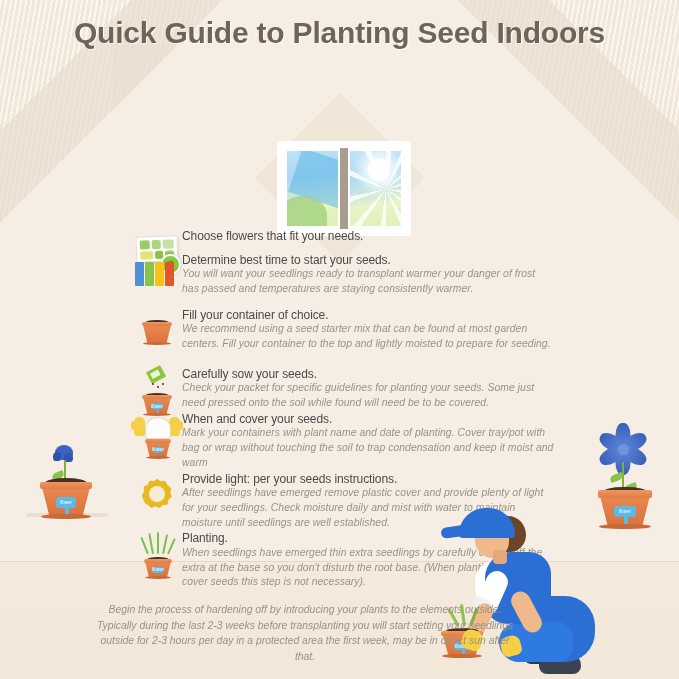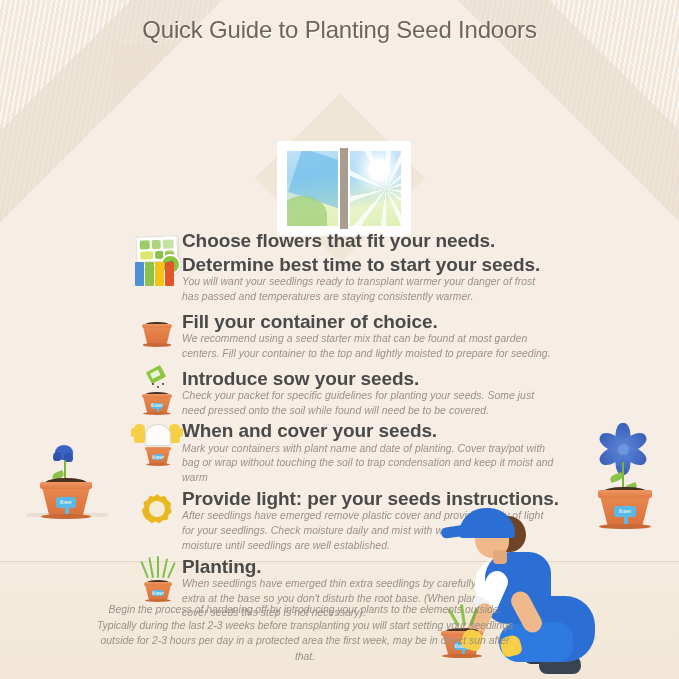--- a/index.html
+++ b/index.html
@@ -90,32 +90,32 @@
   }
   .win-mullion{
     position:absolute;left:60px;top:6px;width:12px;height:81px;
     background:#a89d8e;border-left:2px solid #fff;border-right:2px solid #fff;
     box-sizing:border-box;
   }
 
   
   .title{
     position:absolute;left:0;right:0;top:16px;text-align:center;
-    font-size:24px;font-weight:normal;color:#6f6457;letter-spacing:-.2px;
+    font-size:30px;font-weight:bold;color:#6f6457;letter-spacing:-.2px;
     text-shadow:1px 1px 0 rgba(255,255,255,.85);
   }
 
   
   .steps{position:absolute;left:134px;top:230px;width:420px;}
   .step{position:relative;min-height:22px;}
   .step-icon{position:absolute;left:0;top:0;width:46px;height:46px;}
   .step-text{margin-left:48px;}
   .step-head{
-    font-size:19px;color:#4a4a4a;line-height:1.12;letter-spacing:-.1px;
-    font-weight:bold;white-space:nowrap;
+    font-size:12px;color:#4a4a4a;line-height:1.12;letter-spacing:-.1px;
+    font-weight:normal;white-space:nowrap;
   }
   .step-body{
     font-size:10.4px;color:#9a9287;font-style:italic;line-height:1.42;
     letter-spacing:.05px;
   }
 
   
   .pot{position:absolute;}
   .pot-body{
     position:absolute;left:0;bottom:0;width:100%;height:62%;
@@ -341,36 +341,36 @@
           <i style="left:28px;top:14px;width:9px;height:8px;background:#9ccc65;"></i>
           <i style="left:5px;top:24px;width:28px;height:3px;background:#e0e0d5;"></i>
         </div>
         <div class="ico-badge"></div>
       </div>
       <div class="step-text">
         <div class="step-head">Choose flowers that fit your needs.</div>
       </div>
     </div>
 
-    <div class="step" style="margin-bottom:6px;">
+    <div class="step" style="margin-bottom:12px;">
       <div class="step-icon">
         <div class="packets">
           <span style="left:1px;background:#4f8fd4;"></span>
           <span style="left:11px;background:#8bc34a;"></span>
           <span style="left:21px;background:#f3c318;"></span>
           <span style="left:31px;background:#e2562a;"></span>
         </div>
       </div>
       <div class="step-text">
         <div class="step-head">Determine best time to start your seeds.</div>
         <div class="step-body">You will want your seedlings ready to transplant warmer your danger of frost has passed and temperatures are staying consistently warmer.</div>
       </div>
     </div>
 
-    <div class="step" style="margin-bottom:6px;">
+    <div class="step" style="margin-bottom:16px;">
       <div class="step-icon">
         <div class="pot" style="left:8px;top:6px;width:30px;height:28px;">
           <div class="pot-soil"></div>
           <div class="pot-body"></div>
           <div class="pot-rim"></div>
           <div class="pot-saucer"></div>
         </div>
       </div>
       <div class="step-text">
         <div class="step-head">Fill your container of choice.</div>
@@ -387,21 +387,21 @@
         <div class="pot" style="left:8px;top:20px;width:30px;height:26px;">
           <div class="pot-soil"></div>
           <div class="pot-body"></div>
           <div class="pot-rim"></div>
           <div class="tag">flower</div>
           <div class="tag-stem"></div>
           <div class="pot-saucer"></div>
         </div>
       </div>
       <div class="step-text">
-        <div class="step-head">Introduce sow your seeds.</div>
+        <div class="step-head">Carefully sow your seeds.</div>
         <div class="step-body">Check your packet for specific guidelines for planting your seeds.  Some just need pressed onto the soil while found will need be to be covered.</div>
       </div>
     </div>
 
     <div class="step" style="margin-bottom:2px;">
       <div class="step-icon" style="height:48px;">
         <div class="glove" style="left:0;top:4px;"></div>
         <div class="glove" style="left:35px;top:4px;transform:scaleX(-1);"></div>
         <div class="bag"></div>
         <div class="pot" style="left:11px;top:20px;width:26px;height:24px;">

